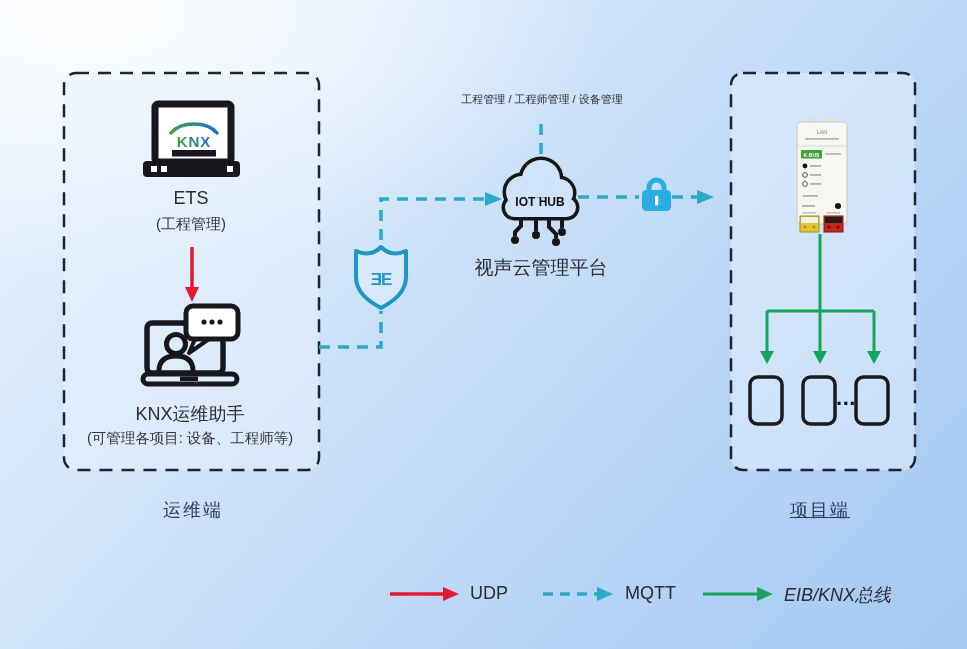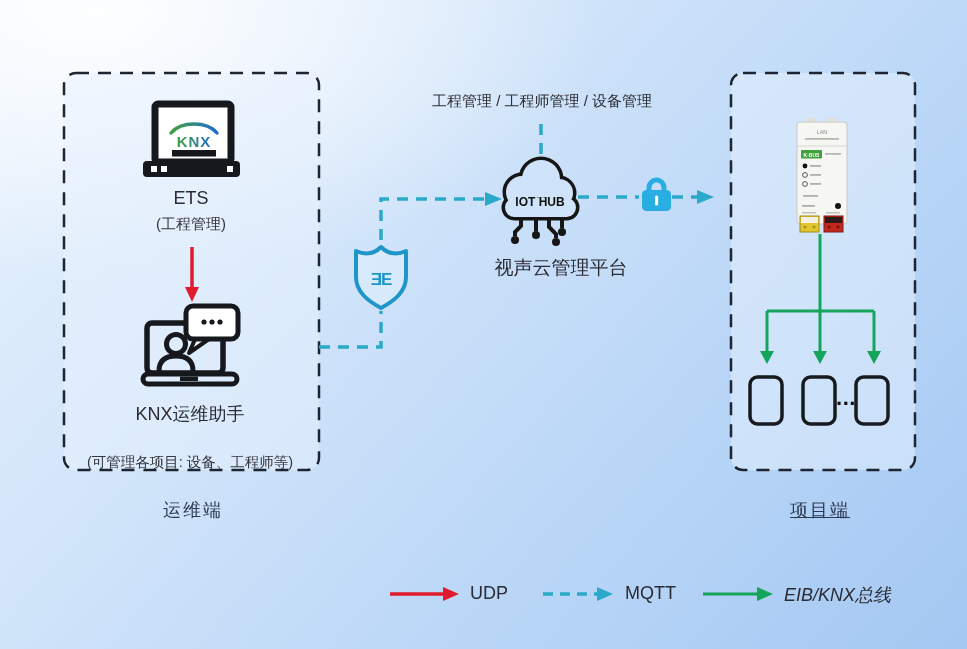--- a/index.html
+++ b/index.html
@@ -8,26 +8,26 @@
     font-family:"Liberation Sans","DejaVu Sans",sans-serif;
     background:
       radial-gradient(95% 75% at 10% 2%, rgba(255,255,255,0.95) 0%, rgba(255,255,255,0) 55%),
       linear-gradient(132deg,#e9f3fd 0%,#d2e5fa 35%,#b9d6f7 68%,#a4c8f2 100%);
   }
   svg.wires{position:absolute;left:0;top:0;z-index:1;}
   .txt{position:absolute;z-index:2;transform:translateX(-50%);white-space:nowrap;color:#2b2b33;}
   .ets-label{left:191px;top:188px;font-size:18px;}
   .ets-sub{left:191px;top:215px;font-size:15px;color:#35353d;}
   .assist-label{left:190px;top:402px;font-size:18px;}
-  .assist-sub{left:190px;top:429px;font-size:14.5px;color:#35353d;margin-top:24px;}
+  .assist-sub{left:190px;top:429px;font-size:14.5px;color:#35353d;}
   .caption{font-size:18px;color:#2c3a52;letter-spacing:2px;}
   .ops-caption{left:193px;top:498px;}
   .proj-caption{left:820px;top:498px;text-decoration:underline;}
-  .mgmt-title{left:542px;top:92px;font-size:15px;color:#2e2e36;}
-  .platform-label{left:561px;top:255px;font-size:19px;color:#2b2b33;}
+  .mgmt-title{left:542px;top:92px;font-size:11px;color:#2e2e36;}
+  .platform-label{left:541px;top:255px;font-size:19px;color:#2b2b33;}
   .legend-label{transform:none;font-size:18px;color:#2b2b33;}
   .udp-label{left:470px;top:583px;}
   .mqtt-label{left:625px;top:583px;}
   .eib-label{left:784px;top:583px;font-style:italic;}
 </style>
 </head>
 <body>
 
 <div class="canvas">
 

